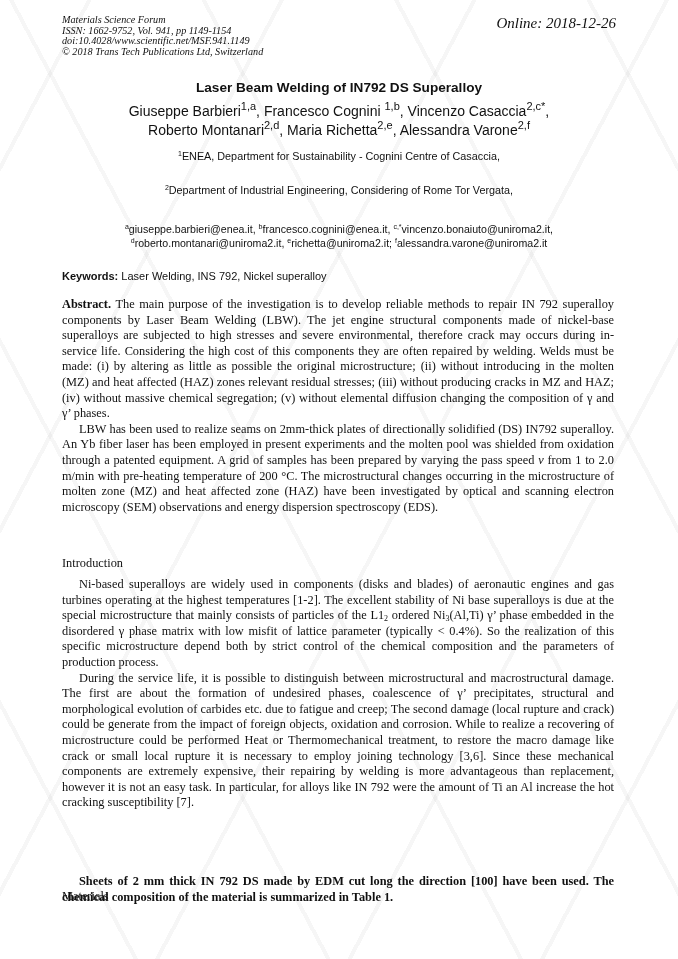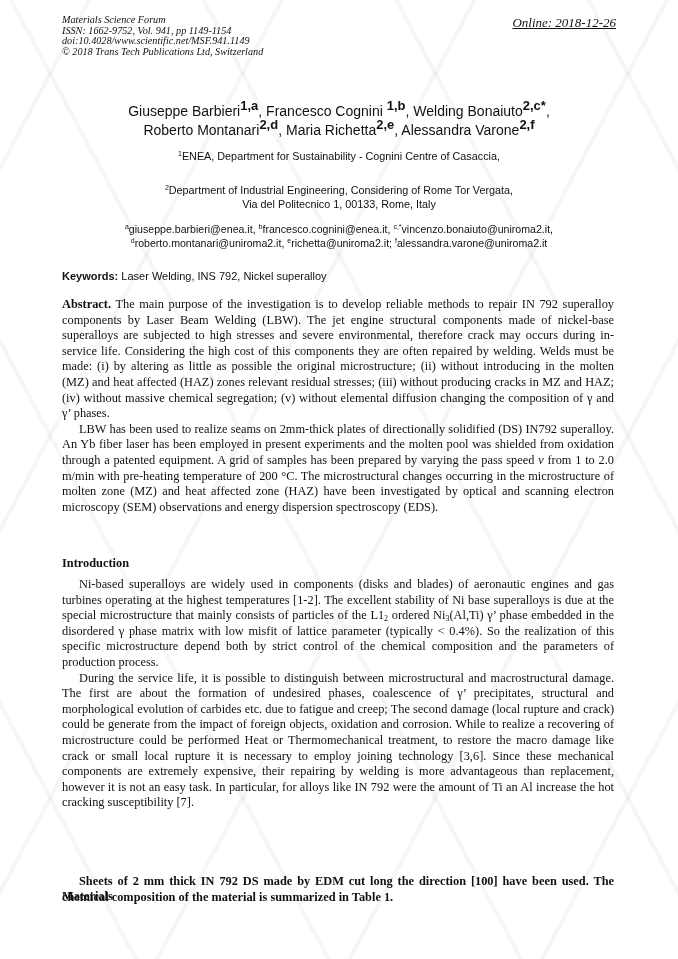--- a/index.html
+++ b/index.html
@@ -13,31 +13,31 @@
       repeating-linear-gradient(62deg, transparent 0 118px, rgba(0,0,0,0.035) 118px 122px, transparent 122px 170px),
       repeating-linear-gradient(-62deg, transparent 0 118px, rgba(0,0,0,0.035) 118px 122px, transparent 122px 170px);
   }
   .page { position: absolute; left: 0; top: 0; width: 678px; height: 852px; }
   .hdr-left {
     position: absolute; left: 62px; top: 15px;
     font-family: "Liberation Serif", serif; font-style: italic; font-size: 10.2px; line-height: 10.6px; color: #111;
   }
   .hdr-right {
     position: absolute; right: 62px; top: 15px;
-    font-family: "Liberation Serif", serif; font-style: italic; font-size: 13px; color: #111; text-decoration: underline;
+    font-family: "Liberation Serif", serif; font-style: italic; font-size: 15px; color: #111;
   }
   .title {
     position: absolute; left: 0; width: 678px; top: 80px; text-align: center;
     font-family: "Liberation Sans", sans-serif; font-weight: bold; font-size: 13.6px;
   }
   .authors {
     position: absolute; left: 0; width: 678px; top: 102px; text-align: center;
     font-family: "Liberation Sans", sans-serif; font-size: 14px; line-height: 18.5px;
   }
-  .authors sup { font-size: 13px; vertical-align: 6px; line-height: 0; font-weight: bold; }
+  .authors sup { font-size: 11px; vertical-align: 6px; line-height: 0; }
   .affil {
     position: absolute; left: 0; width: 678px; text-align: center;
     font-family: "Liberation Sans", sans-serif; font-size: 10.8px; line-height: 14.3px;
   }
   .affil sup { font-size: 7px; vertical-align: 4px; line-height: 0; }
   .emails {
     position: absolute; left: 0; width: 678px; top: 222px; text-align: center;
     font-family: "Liberation Sans", sans-serif; font-size: 10.6px; line-height: 14px;
   }
   .emails sup { font-size: 7px; vertical-align: 4px; line-height: 0; }
@@ -48,59 +48,59 @@
   .keywords b { font-weight: bold; }
   .body-text {
     position: absolute; left: 62px; width: 552px;
     font-family: "Liberation Serif", serif; font-size: 12.35px; line-height: 15.6px;
     text-align: justify; color: #111;
   }
   .body-text p { margin: 0; }
   .indent { text-indent: 17px; }
   .section-h {
     position: absolute; left: 62px;
-    font-family: "Liberation Serif", serif; font-weight: bold; font-size: 12.35px;
+    font-family: "Liberation Serif", serif; font-weight: normal; font-size: 12.35px;
   }
   sub { font-size: 8px; vertical-align: -2px; line-height: 0; }
 </style>
 </head>
 <body>
 
 <div class="wm"></div>
 
 <div class="page">
 
   <div class="hdr-left">
     <div>Materials Science Forum</div>
     <div>ISSN: 1662-9752, Vol. 941, pp 1149-1154</div>
     <div>doi:10.4028/www.scientific.net/MSF.941.1149</div>
     <div>© 2018 Trans Tech Publications Ltd, Switzerland</div>
   </div>
   <div class="hdr-right">Online: 2018-12-26</div>
 
+  <div class="title">Laser Beam Welding of IN792 DS Superalloy</div>
 
   <div class="authors">
     <div>
       <span>Giuseppe Barbieri</span><sup>1,a</sup>,
       <span>Francesco Cognini</span> <sup>1,b</sup>,
-      <span>Welding Bonaiuto</span><sup>2,c*</sup>,
+      <span>Vincenzo Casaccia</span><sup>2,c*</sup>,
     </div>
     <div>
       <span>Roberto Montanari</span><sup>2,d</sup>,
       <span>Maria Richetta</span><sup>2,e</sup>,
       <span>Alessandra Varone</span><sup>2,f</sup>
     </div>
   </div>
 
   <div class="affil" style="top:149px;">
     <div><sup>1</sup><span>ENEA, Department for Sustainability - Cognini Centre of Casaccia,</span></div>
   </div>
   <div class="affil" style="top:183px;">
     <div><sup>2</sup><span>Department of Industrial Engineering, Considering of Rome Tor Vergata,</span></div>
-    <div>Via del Politecnico 1, 00133, Rome, Italy</div>
   </div>
 
   <div class="emails">
     <div>
       <sup>a</sup><span>giuseppe.barbieri@enea.it</span><span>, </span><sup>b</sup><span>francesco.cognini@enea.it</span><span>, </span><sup>c,*</sup><span>vincenzo.bonaiuto@uniroma2.it</span><span>,</span>
     </div>
     <div>
       <sup>d</sup><span>roberto.montanari@uniroma2.it</span><span>, </span><sup>e</sup><span>richetta@uniroma2.it</span><span>; </span><sup>f</sup><span>alessandra.varone@uniroma2.it</span>
     </div>
   </div>

